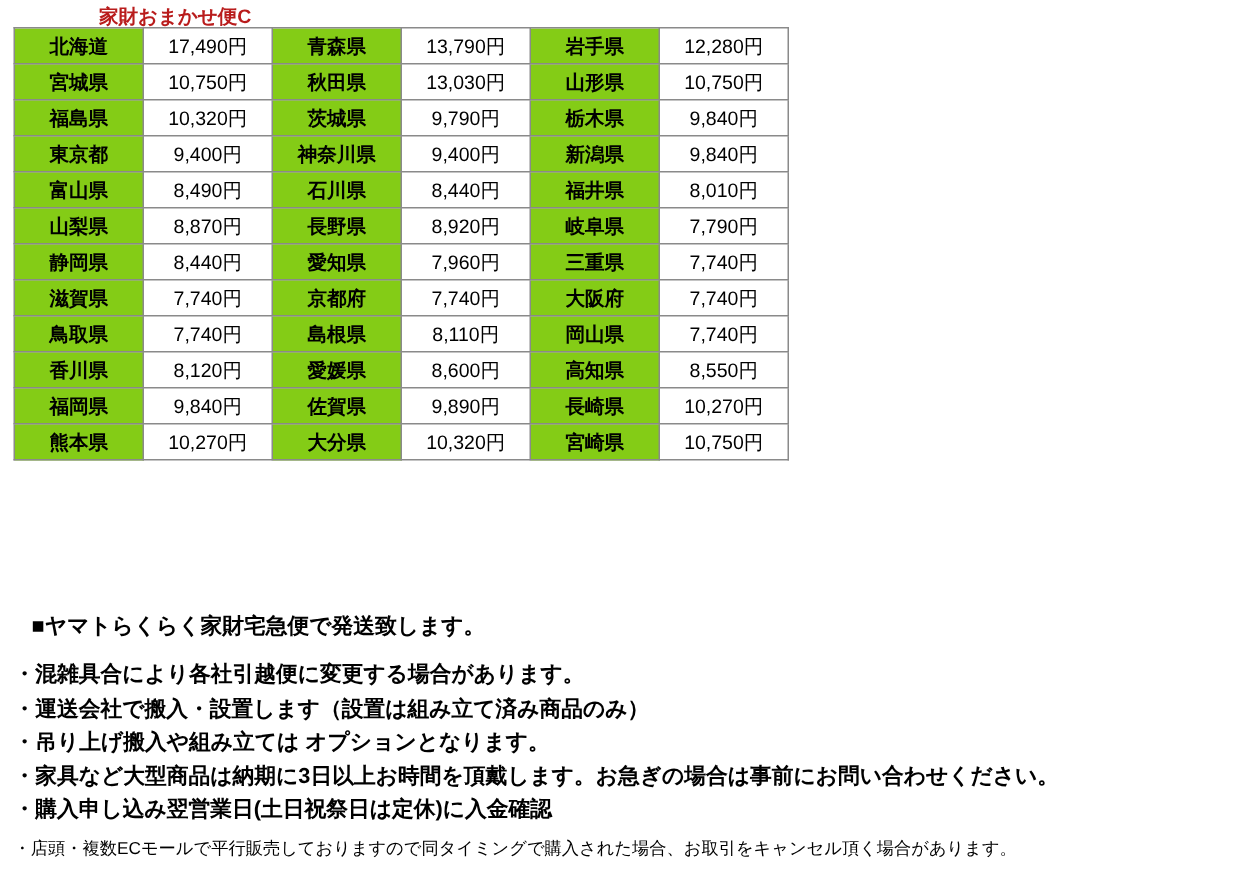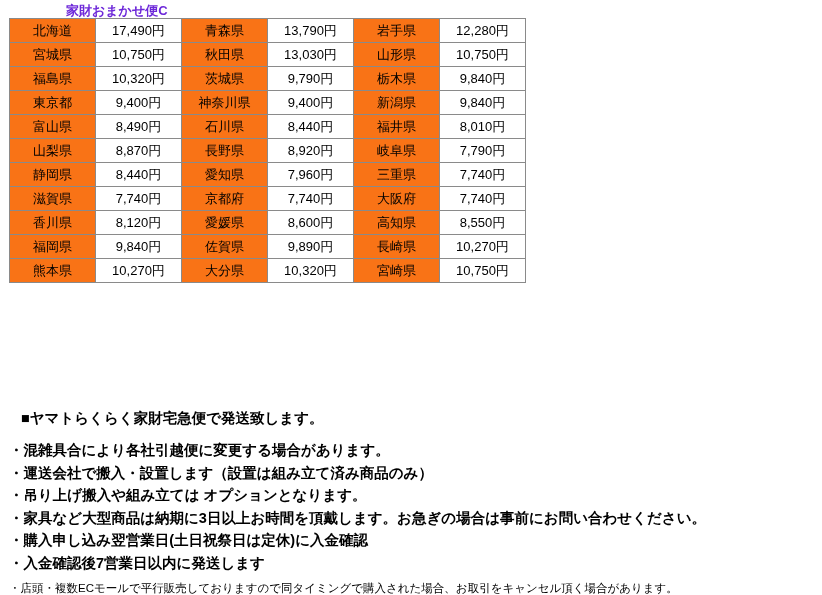--- a/index.html
+++ b/index.html
@@ -18,21 +18,21 @@
   .page {
     position: relative;
     width: 822px;
     height: 595px;
   }
   .title {
     position: absolute;
     left: 66px;
     top: 2px;
     font-size: 13px;
-    color: #6d28d9;
+    color: #b91c1c;
     font-weight: bold;
     letter-spacing: 0px;
     white-space: nowrap;
   }
   table.fee-table {
     position: absolute;
     left: 9px;
     top: 18px;
     border-collapse: collapse;
     table-layout: fixed;
@@ -40,22 +40,22 @@
   table.fee-table td {
     border: 1px solid #8a8a8a;
     height: 23px;
     font-size: 13px;
     text-align: center;
     vertical-align: middle;
     padding: 0;
   }
   td.pref {
     width: 85px;
-    background: #f97316;
-    font-weight: normal;
+    background: #84cc16;
+    font-weight: bold;
   }
   td.fee {
     width: 85px;
     background: #ffffff;
   }
   td.empty-cell {
     border: 1px solid #8a8a8a;
     background: #ffffff;
   }
   .notes {
@@ -149,20 +149,28 @@
           <td class="fee">7,960円</td>
           <td class="pref">三重県</td>
           <td class="fee">7,740円</td>
         </tr>
         <tr>
           <td class="pref">滋賀県</td>
           <td class="fee">7,740円</td>
           <td class="pref">京都府</td>
           <td class="fee">7,740円</td>
           <td class="pref">大阪府</td>
+          <td class="fee">7,740円</td>
+        </tr>
+        <tr>
+          <td class="pref">鳥取県</td>
+          <td class="fee">7,740円</td>
+          <td class="pref">島根県</td>
+          <td class="fee">8,110円</td>
+          <td class="pref">岡山県</td>
           <td class="fee">7,740円</td>
         </tr>
         <tr>
           <td class="pref">香川県</td>
           <td class="fee">8,120円</td>
           <td class="pref">愛媛県</td>
           <td class="fee">8,600円</td>
           <td class="pref">高知県</td>
           <td class="fee">8,550円</td>
         </tr>
@@ -186,18 +194,17 @@
   </table>
 
   <div class="notes">
     <p class="note-head">■ヤマトらくらく家財宅急便で発送致します。</p>
     <div>
         <p class="note-line">・混雑具合により各社引越便に変更する場合があります。</p>
         <p class="note-line">・運送会社で搬入・設置します（設置は組み立て済み商品のみ）</p>
         <p class="note-line">・吊り上げ搬入や組み立ては オプションとなります。</p>
         <p class="note-line">・家具など大型商品は納期に3日以上お時間を頂戴します。お急ぎの場合は事前にお問い合わせください。</p>
         <p class="note-line">・購入申し込み翌営業日(土日祝祭日は定休)に入金確認</p>
-        <p class="note-line">・入金確認後7営業日以内に発送します</p>
       </div>
     <p class="note-small">・店頭・複数ECモールで平行販売しておりますので同タイミングで購入された場合、お取引をキャンセル頂く場合があります。</p>
   </div>
 
 </div>
 
 </body></html>

